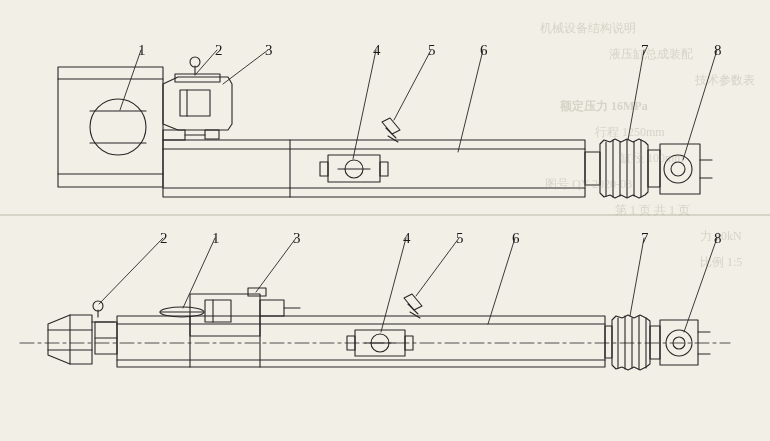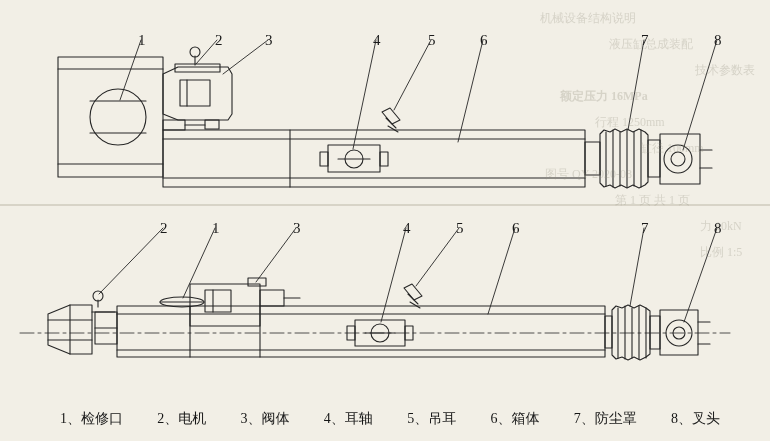--- a/index.html
+++ b/index.html
@@ -3,21 +3,21 @@
 <meta charset="utf-8">
 <style>
   html,body{margin:0;padding:0;}
   body{
     width:770px;height:441px;
     background:#f2efe6;
     font-family:"Liberation Sans", sans-serif;
     overflow:hidden;
     position:relative;
   }
-  #stage{position:absolute;left:0;top:2px;width:770px;height:388px;}
+  #stage{position:absolute;left:0;top:12px;width:770px;height:388px;}
   svg#fig{position:absolute;left:0;top:0;width:770px;height:441px;}
   .callout-num{
     position:absolute;
     font-family:"Liberation Serif", serif;
     font-size:15px;
     color:#1a1a1a;
     font-weight:normal;
     line-height:1;
     user-select:none;
   }
@@ -213,21 +213,21 @@
 
     </g>
   </svg>
 
   <div>
     <div class="bgtext" style="left:540px;top:8px;">机械设备结构说明</div>
     <div class="bgtext" style="left:590px;top:34px;margin-left:19px;">液压缸总成装配</div>
     <div class="bgtext" style="left:650px;top:60px;margin-left:45px;">技术参数表</div>
     <div class="bgtext" style="left:560px;top:86px;font-weight:bold;">额定压力 16MPa</div>
     <div class="bgtext" style="left:595px;top:112px;">行程 1250mm</div>
-    <div class="bgtext" style="left:620px;top:138px;padding-left:20px;">缸径 100mm</div>
+    <div class="bgtext" style="left:620px;top:138px;">缸径 100mm</div>
     <div class="bgtext" style="left:545px;top:164px;">图号 QY-2020-08</div>
     <div class="bgtext" style="left:615px;top:190px;">第 1 页 共 1 页</div>
     <div class="bgtext" style="left:700px;top:216px;">力 10kN</div>
     <div class="bgtext" style="left:700px;top:242px;text-align:right;">比例 1:5</div>
   </div>
 
   <div>
     <div class="callout-num" style="left:138px;top:31px;">1</div>
     <div class="callout-num" style="left:215px;top:31px;">2</div>
     <div class="callout-num" style="left:265px;top:31px;">3</div>
@@ -242,24 +242,14 @@
     <div class="callout-num" style="left:160px;top:219px;">2</div>
     <div class="callout-num" style="left:212px;top:219px;">1</div>
     <div class="callout-num" style="left:293px;top:219px;">3</div>
     <div class="callout-num" style="left:403px;top:219px;">4</div>
     <div class="callout-num" style="left:456px;top:219px;">5</div>
     <div class="callout-num" style="left:512px;top:219px;">6</div>
     <div class="callout-num" style="left:641px;top:219px;">7</div>
     <div class="callout-num" style="left:714px;top:219px;">8</div>
   </div>
 
-  <div id="legend">
-    <span class="legend-item">1、检修口</span>
-    <span class="legend-item">2、电机</span>
-    <span class="legend-item">3、阀体</span>
-    <span class="legend-item">4、耳轴</span>
-    <span class="legend-item">5、吊耳</span>
-    <span class="legend-item">6、箱体</span>
-    <span class="legend-item">7、防尘罩</span>
-    <span class="legend-item">8、叉头</span>
-  </div>
 
 </div>
 
 </body></html>

